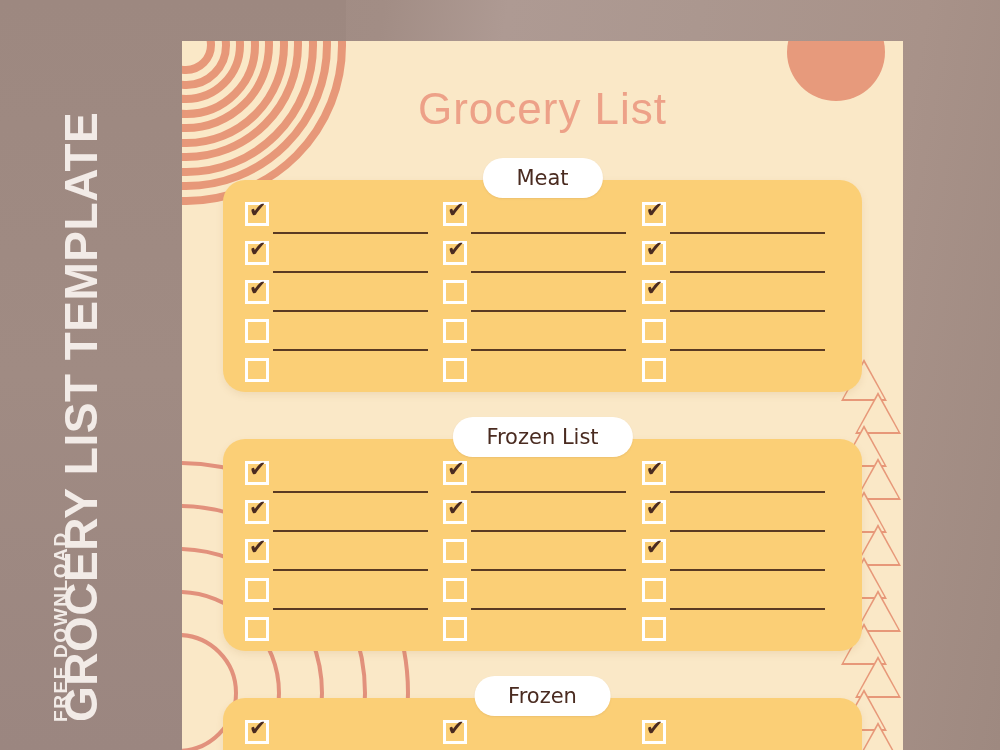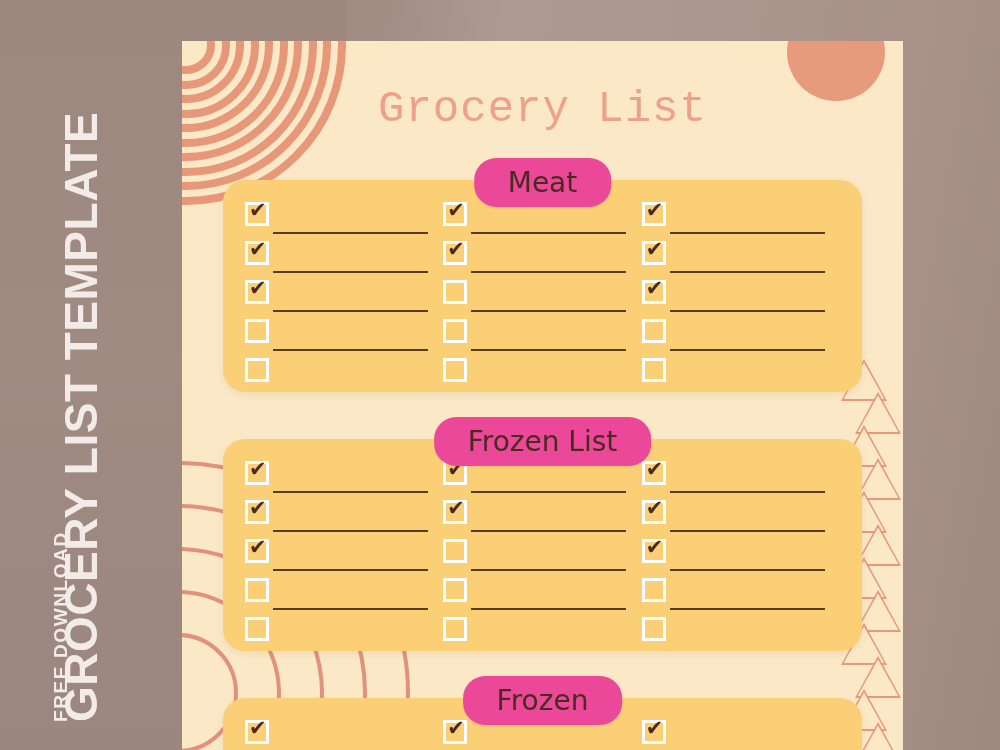--- a/index.html
+++ b/index.html
@@ -128,39 +128,39 @@
   
   .title {
     position: absolute;
     left: 0; right: 0;
     top: 43px;
     text-align: center;
     color: #eda188;
     font-size: 44px;
     font-weight: normal;
     letter-spacing: 1px;
-    font-family: Liberation Mono, monospace;
+    font-family: Liberation Sans, sans-serif;
   }
 
   
   .section {
     position: absolute;
     left: 41px;
     width: 639px;
   }
   .sec-label {
     position: absolute;
     left: 50%;
     transform: translateX(-50%);
     top: 0;
     z-index: 3;
-    background: #ec4899;
+    background: #ffffff;
     border-radius: 22px;
     padding: 8px 34px;
-    font-size: 28px;
+    font-size: 21px;
     color: #4a2b20;
     font-family: "DejaVu Sans", sans-serif;
     white-space: nowrap;
     box-shadow: 0 1px 2px rgba(120,80,50,0.10);
   }
   .sec-card {
     position: absolute;
     left: 0;
     right: 0;
     top: 22px;

